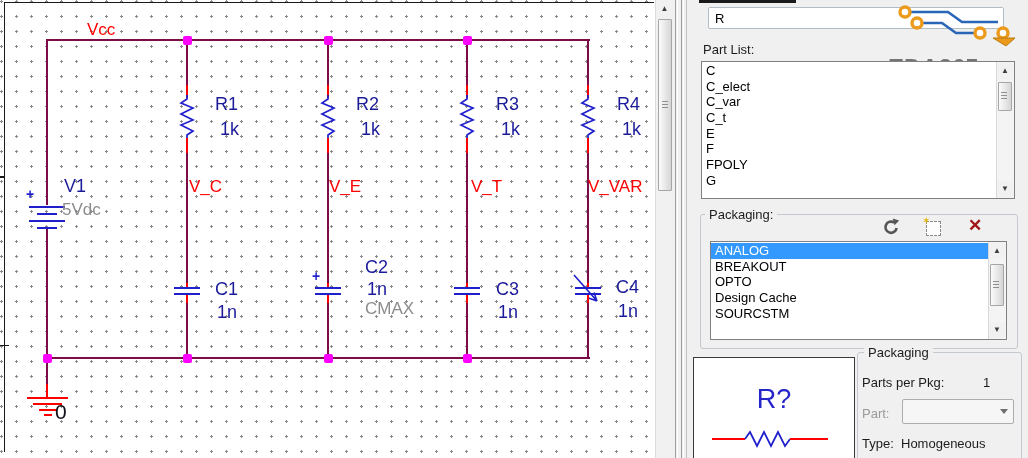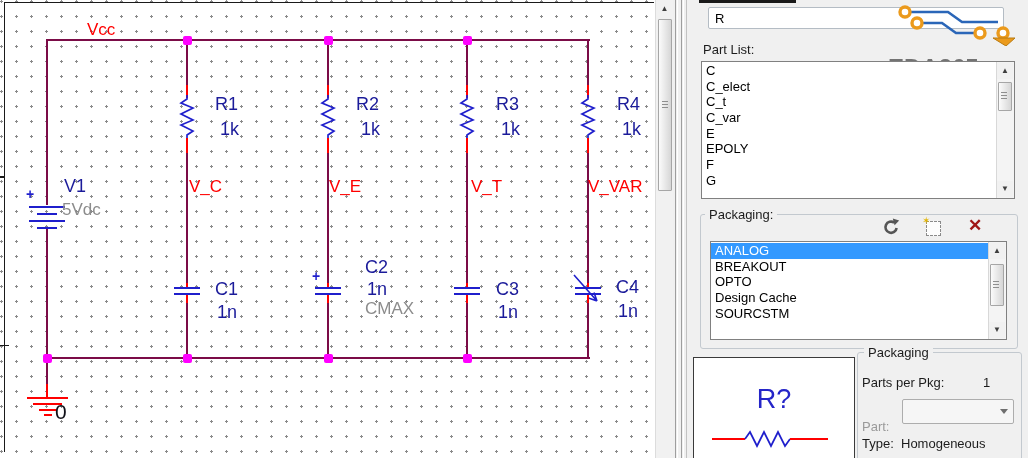--- a/index.html
+++ b/index.html
@@ -211,25 +211,25 @@
       </svg>
       <div style="position:absolute;left:2px;top:52px;font-size:24px;font-weight:bold;color:#737373;letter-spacing:0px;">EDA365</div>
     </div>
 
     <div class="panel-label" style="left:15px;top:42px;">Part List:</div>
 
     <div class="listbox" style="left:13px;top:61px;width:312px;height:136px;">
       <div class="rows">
           <div class="list-row">C</div>
           <div class="list-row">C_elect</div>
+          <div class="list-row">C_var</div>
           <div class="list-row">C_t</div>
-          <div class="list-row">C_var</div>
           <div class="list-row">E</div>
-          <div class="list-row">EPOLY</div>
           <div class="list-row">F</div>
+          <div class="list-row">FPOLY</div>
           <div class="list-row">G</div>
         </div>
       <div class="inner-sb">
         <div class="sb-btn" style="top:1px;width:16px;">▲</div>
         <div class="thumb" style="top:20px;height:27px;left:1px;">
           <div class="grip" style="top:9px;left:2px;"></div>
         </div>
         <div class="sb-btn" style="bottom:1px;width:16px;top:auto;">▼</div>
       </div>
     </div>
@@ -272,20 +272,20 @@
       <line x1="1" y1="9" x2="34" y2="9" stroke="#ff0000" stroke-width="2"></line>
       <polyline points="34,9 39,2 46,16 53,2 60,16 67,2 74,16 79,9" fill="none" stroke="#1f1fcc" stroke-width="1.7"></polyline>
       <line x1="79" y1="9" x2="117" y2="9" stroke="#ff0000" stroke-width="2"></line>
     </svg>
   </div>
 
   <div class="group" style="left:857px;top:352px;width:163px;height:120px;"></div>
   <div class="group-label" style="left:864px;top:345px;position:absolute;font-size:13px;">Packaging</div>
   <div class="panel-label" style="position:absolute;left:862px;top:375px;font-size:13px;">Parts per Pkg:</div>
   <div class="panel-label" style="position:absolute;left:983px;top:375px;font-size:13px;">1</div>
-  <div class="panel-label graytxt" style="position:absolute;left:862px;top:406px;font-size:13px;margin-top:13px;">Part:</div>
+  <div class="panel-label graytxt" style="position:absolute;left:862px;top:406px;font-size:13px;">Part:</div>
   <div class="combo" style="left:902px;top:399px;width:110px;height:23px;">
     <span class="arrow"></span>
   </div>
   <div class="panel-label" style="position:absolute;left:862px;top:436px;font-size:13px;">Type:</div>
   <div class="panel-label" style="position:absolute;left:901px;top:436px;font-size:13px;">Homogeneous</div>
 
 </div>
 
 </body></html>

